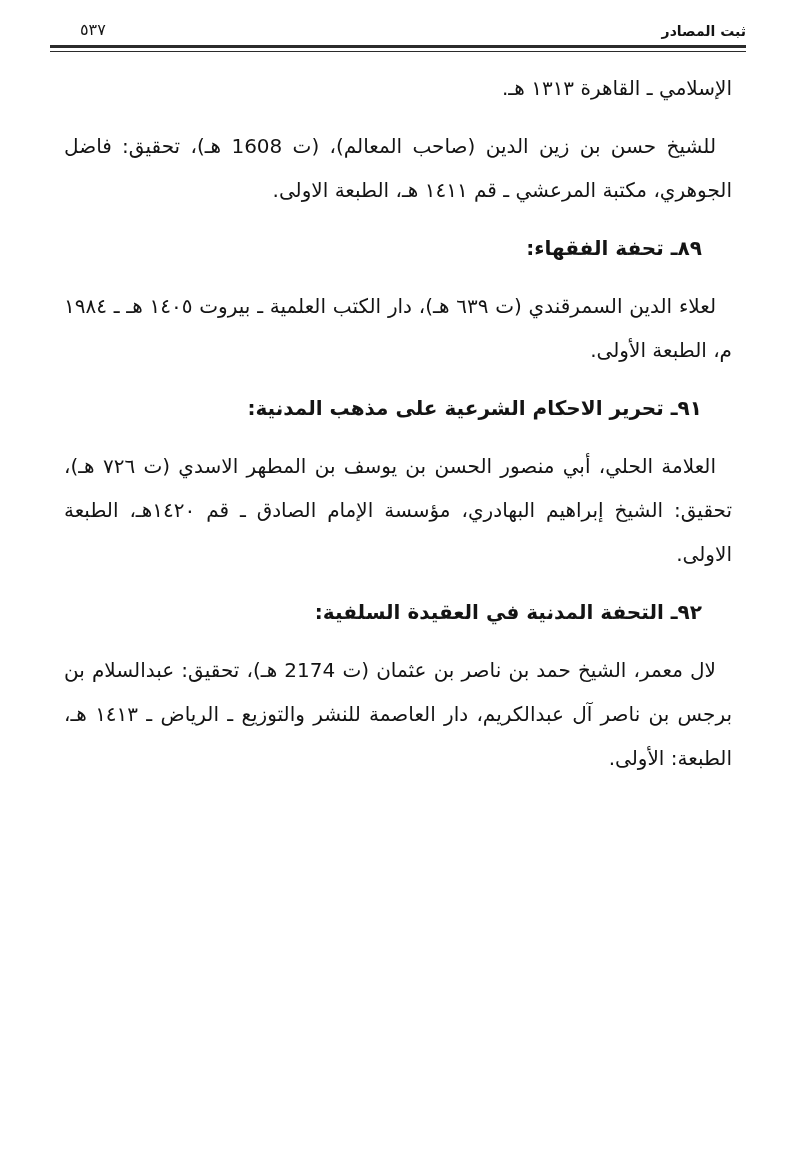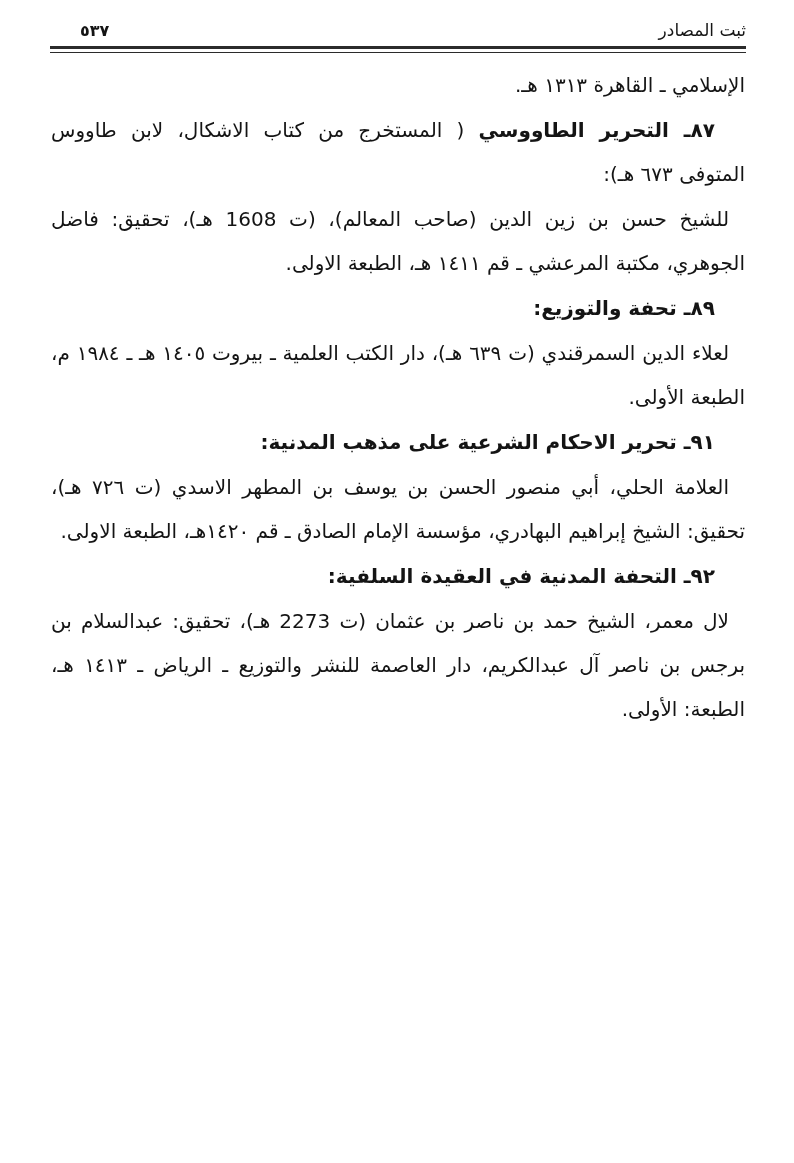--- a/index.html
+++ b/index.html
@@ -19,45 +19,45 @@
     overflow: hidden;
   }
   .hdr {
     direction: rtl;
     display: flex;
     justify-content: space-between;
     align-items: flex-end;
     margin-bottom: 6px;
   }
   .hdr-title {
-    font-size: 17px;
-    font-weight: normal;
+    font-size: 14px;
+    font-weight: bold;
     letter-spacing: 0.2px;
   }
   .hdr-num {
     font-size: 16px;
-    font-weight: bold;
+    font-weight: normal;
     margin-left: 30px;
     letter-spacing: 1px;
   }
   .rule {
     height: 3px;
     border-top: 3px solid #2b2b2b;
     border-bottom: 1px solid #2b2b2b;
   }
   .content {
     direction: rtl;
     text-align: justify;
     text-justify: inter-word;
     font-size: 20px;
     line-height: 44px;
     margin-top: 10px;
   }
   .content p {
-    margin: 1px;
+    margin: 14px;
     padding: 0;
   }
   .carry {
     text-align: right;
   }
   .entry-heading {
     text-indent: 30px;
   }
   .entry-heading .bold-part {
     font-weight: bold;
@@ -76,37 +76,36 @@
     <span class="hdr-num">٥٣٧</span>
   </div>
 
   <div class="rule"></div>
 
   <div class="content">
 
     <p class="carry">الإسلامي ـ القاهرة ١٣١٣ هـ.</p>
 
     <section>
-      <p class="entry-heading"><span class="bold-part">٨٧ـ التحرير الطاووسي</span><span> ( المستخرج من كتاب الاشكال، لابن طاووس المتوفى ٦٧٣ هـ):</span></p>
       <p class="entry-body">للشيخ حسن بن زين الدين (صاحب المعالم)، (ت 1608 هـ)، تحقيق: فاضل الجوهري، مكتبة المرعشي ـ قم ١٤١١ هـ، الطبعة الاولى.</p>
     </section>
 
     <section>
     </section>
 
     <section>
-      <p class="entry-heading"><span class="bold-part">٨٩ـ تحفة والتوزيع:</span><span></span></p>
+      <p class="entry-heading"><span class="bold-part">٨٩ـ تحفة الفقهاء:</span><span></span></p>
       <p class="entry-body">لعلاء الدين السمرقندي (ت ٦٣٩ هـ)، دار الكتب العلمية ـ بيروت ١٤٠٥ هـ ـ ١٩٨٤ م، الطبعة الأولى.</p>
     </section>
 
 
     <section>
       <p class="entry-heading"><span class="bold-part">٩١ـ تحرير الاحكام الشرعية على مذهب المدنية:</span><span></span></p>
       <p class="entry-body">العلامة الحلي، أبي منصور الحسن بن يوسف بن المطهر الاسدي (ت ٧٢٦ هـ)، تحقيق: الشيخ إبراهيم البهادري، مؤسسة الإمام الصادق ـ قم ١٤٢٠هـ، الطبعة الاولى.</p>
     </section>
 
     <section>
       <p class="entry-heading"><span class="bold-part">٩٢ـ التحفة المدنية في العقيدة السلفية:</span><span></span></p>
-      <p class="entry-body">لال معمر، الشيخ حمد بن ناصر بن عثمان (ت 2273 هـ)، تحقيق: عبدالسلام بن برجس بن ناصر آل عبدالكريم، دار العاصمة للنشر والتوزيع ـ الرياض ـ ١٤١٣ هـ، الطبعة: الأولى.</p>
+      <p class="entry-body">لال معمر، الشيخ حمد بن ناصر بن عثمان (ت 2174 هـ)، تحقيق: عبدالسلام بن برجس بن ناصر آل عبدالكريم، دار العاصمة للنشر والتوزيع ـ الرياض ـ ١٤١٣ هـ، الطبعة: الأولى.</p>
     </section>
 
   </div>
 </div>
 
 </body></html>

